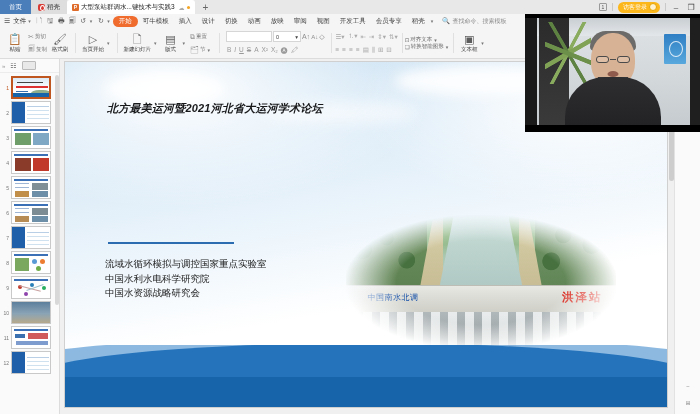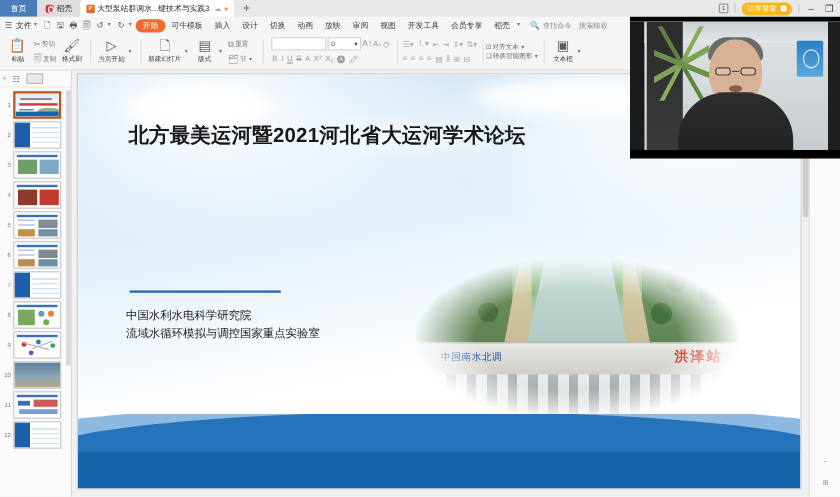--- a/index.html
+++ b/index.html
@@ -155,22 +155,22 @@
   .slide-bottom::before {
     content: ""; position: absolute; left: -6%; bottom: -28px; width: 112%; height: 92px;
     background: #1864ab; border-radius: 50% 50% 0 0 / 36px 36px 0 0;
   }
   .slide-bottom::after {
     content: ""; position: absolute; left: -6%; bottom: 30px; width: 112%; height: 40px;
     background: #2f80c9; border-radius: 50% 50% 0 0 / 22px 22px 0 0; opacity: .55;
   }
 
   .subtitle {
-    position: absolute; left: 42px; top: 39px; font-size: 17px; font-weight: bold;
-    color: #17181a; letter-spacing: .2px; white-space: nowrap;
+    position: absolute; left: 42px; top: 39px; font-size: 11px; font-weight: bold;
+    color: #17181a; letter-spacing: .2px; white-space: nowrap; font-style: italic;
   }
   .title-main {
     position: absolute; left: 30px; top: 71px; font-size: 25.5px; font-weight: bold;
     color: #e8191c; letter-spacing: .5px; white-space: nowrap;
     text-shadow: 0.6px 0.6px 0 rgba(120,0,0,.28);
   }
   .presenter {
     position: absolute; left: 43px; top: 155px; font-size: 15px; font-weight: bold;
     color: #1c5aa8; white-space: nowrap; letter-spacing: 1px;
   }
@@ -632,22 +632,23 @@
     <div class="slide">
       <div class="sky"></div>
       <div class="cloud" style="left:40px;top:10px;width:120px;height:34px"></div>
       <div class="cloud" style="left:330px;top:4px;width:160px;height:30px"></div>
       <div class="cloud" style="left:200px;top:40px;width:150px;height:22px;opacity:.6"></div>
 
       <div class="subtitle">北方最美运河暨2021河北省大运河学术论坛</div>
 
       <div class="rule"></div>
       <div class="affil">
+        <div>流域水循环模拟与调控国家重点实验室</div>
         <div>中国水利水电科学研究院</div>
-        <div>流域水循环模拟与调控国家重点实验室</div>
+        <div>中国水资源战略研究会</div>
       </div>
 
       <div class="photo">
         <div class="ph-treesL"></div>
         <div class="ph-treesR"></div>
         <div class="ph-bankL"></div>
         <div class="ph-bankR"></div>
         <div class="ph-canal"></div>
         <div class="ph-deck"></div>
         <div class="ph-base"></div>

